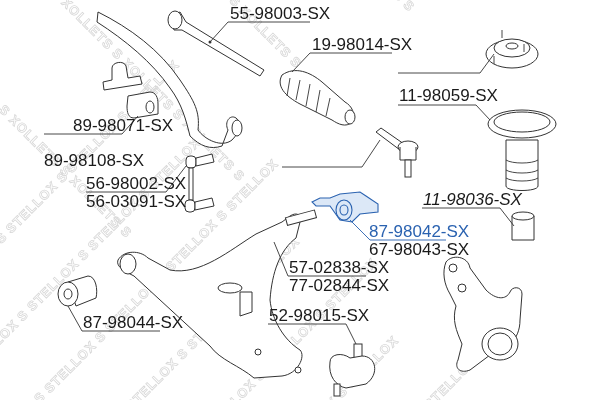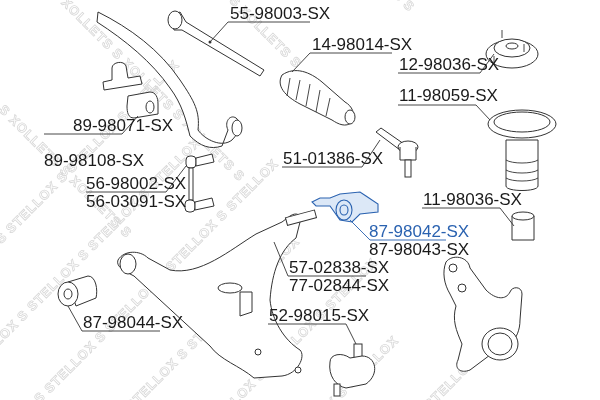--- a/index.html
+++ b/index.html
@@ -166,28 +166,26 @@
     <line class="lead" x1="82" y1="331" x2="160" y2="331"></line>
     <line class="lead" x1="82" y1="331" x2="68" y2="306"></line>
 
     <line class="lead" x1="268" y1="324" x2="346" y2="324"></line>
     <line class="lead" x1="346" y1="324" x2="356" y2="344"></line>
   </g>
 </svg>
 
   
   <div class="label" style="left:230px;top:7px;">55-98003-SX</div>
-  <div class="label" style="left:312px;top:38px;">14-98014-SX</div>
-  <div class="label" style="left:399px;top:58px;">12-98036-SX</div>
+  <div class="label" style="left:312px;top:38px;">19-98014-SX</div>
   <div class="label" style="left:399px;top:89px;">11-98059-SX</div>
   <div class="label" style="left:44px;top:119px;margin-left:29px;">89-98071-SX</div>
   <div class="label" style="left:44px;top:154px;">89-98108-SX</div>
-  <div class="label" style="left:283px;top:152px;">51-01386-SX</div>
   <div class="label" style="left:86px;top:177px;">56-98002-SX</div>
   <div class="label" style="left:86px;top:195px;">56-03091-SX</div>
-  <div class="label" style="left:423px;top:193px;">11-98036-SX</div>
+  <div class="label" style="left:423px;top:193px;font-style:italic;">11-98036-SX</div>
   <div class="label hl" style="left:369px;top:225px;">87-98042-SX</div>
-  <div class="label" style="left:369px;top:243px;">87-98043-SX</div>
+  <div class="label" style="left:369px;top:243px;">67-98043-SX</div>
   <div class="label" style="left:289px;top:261px;text-align:right;">57-02838-SX</div>
   <div class="label" style="left:289px;top:279px;">77-02844-SX</div>
   <div class="label" style="left:83px;top:316px;">87-98044-SX</div>
   <div class="label" style="left:269px;top:309px;">52-98015-SX</div>
 </div>
 
 </body></html>

